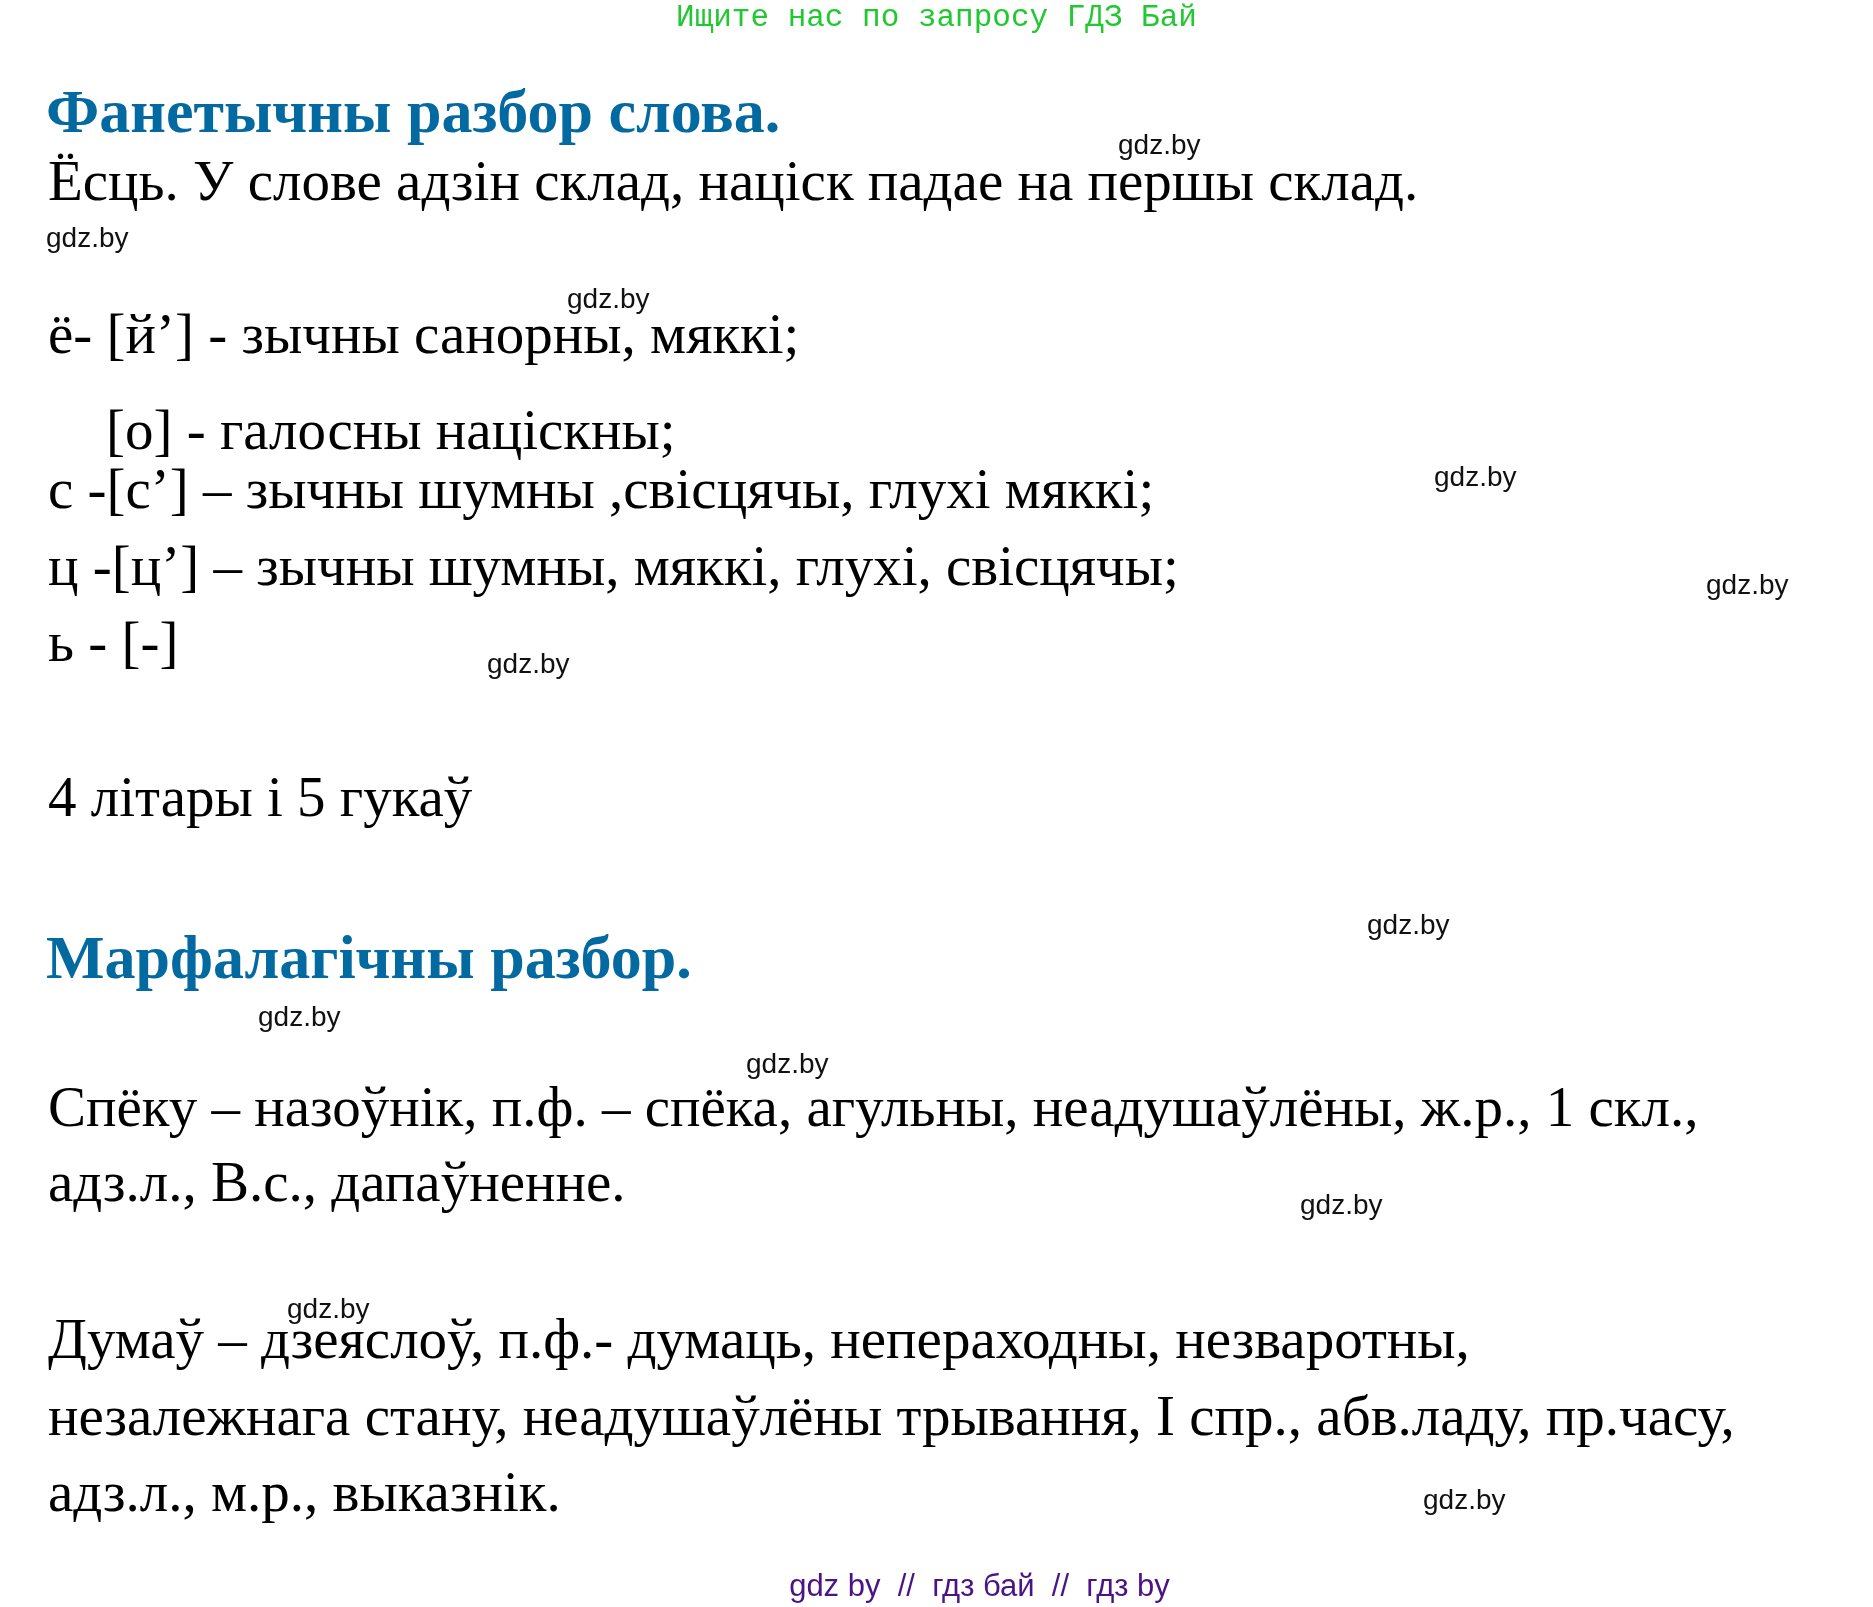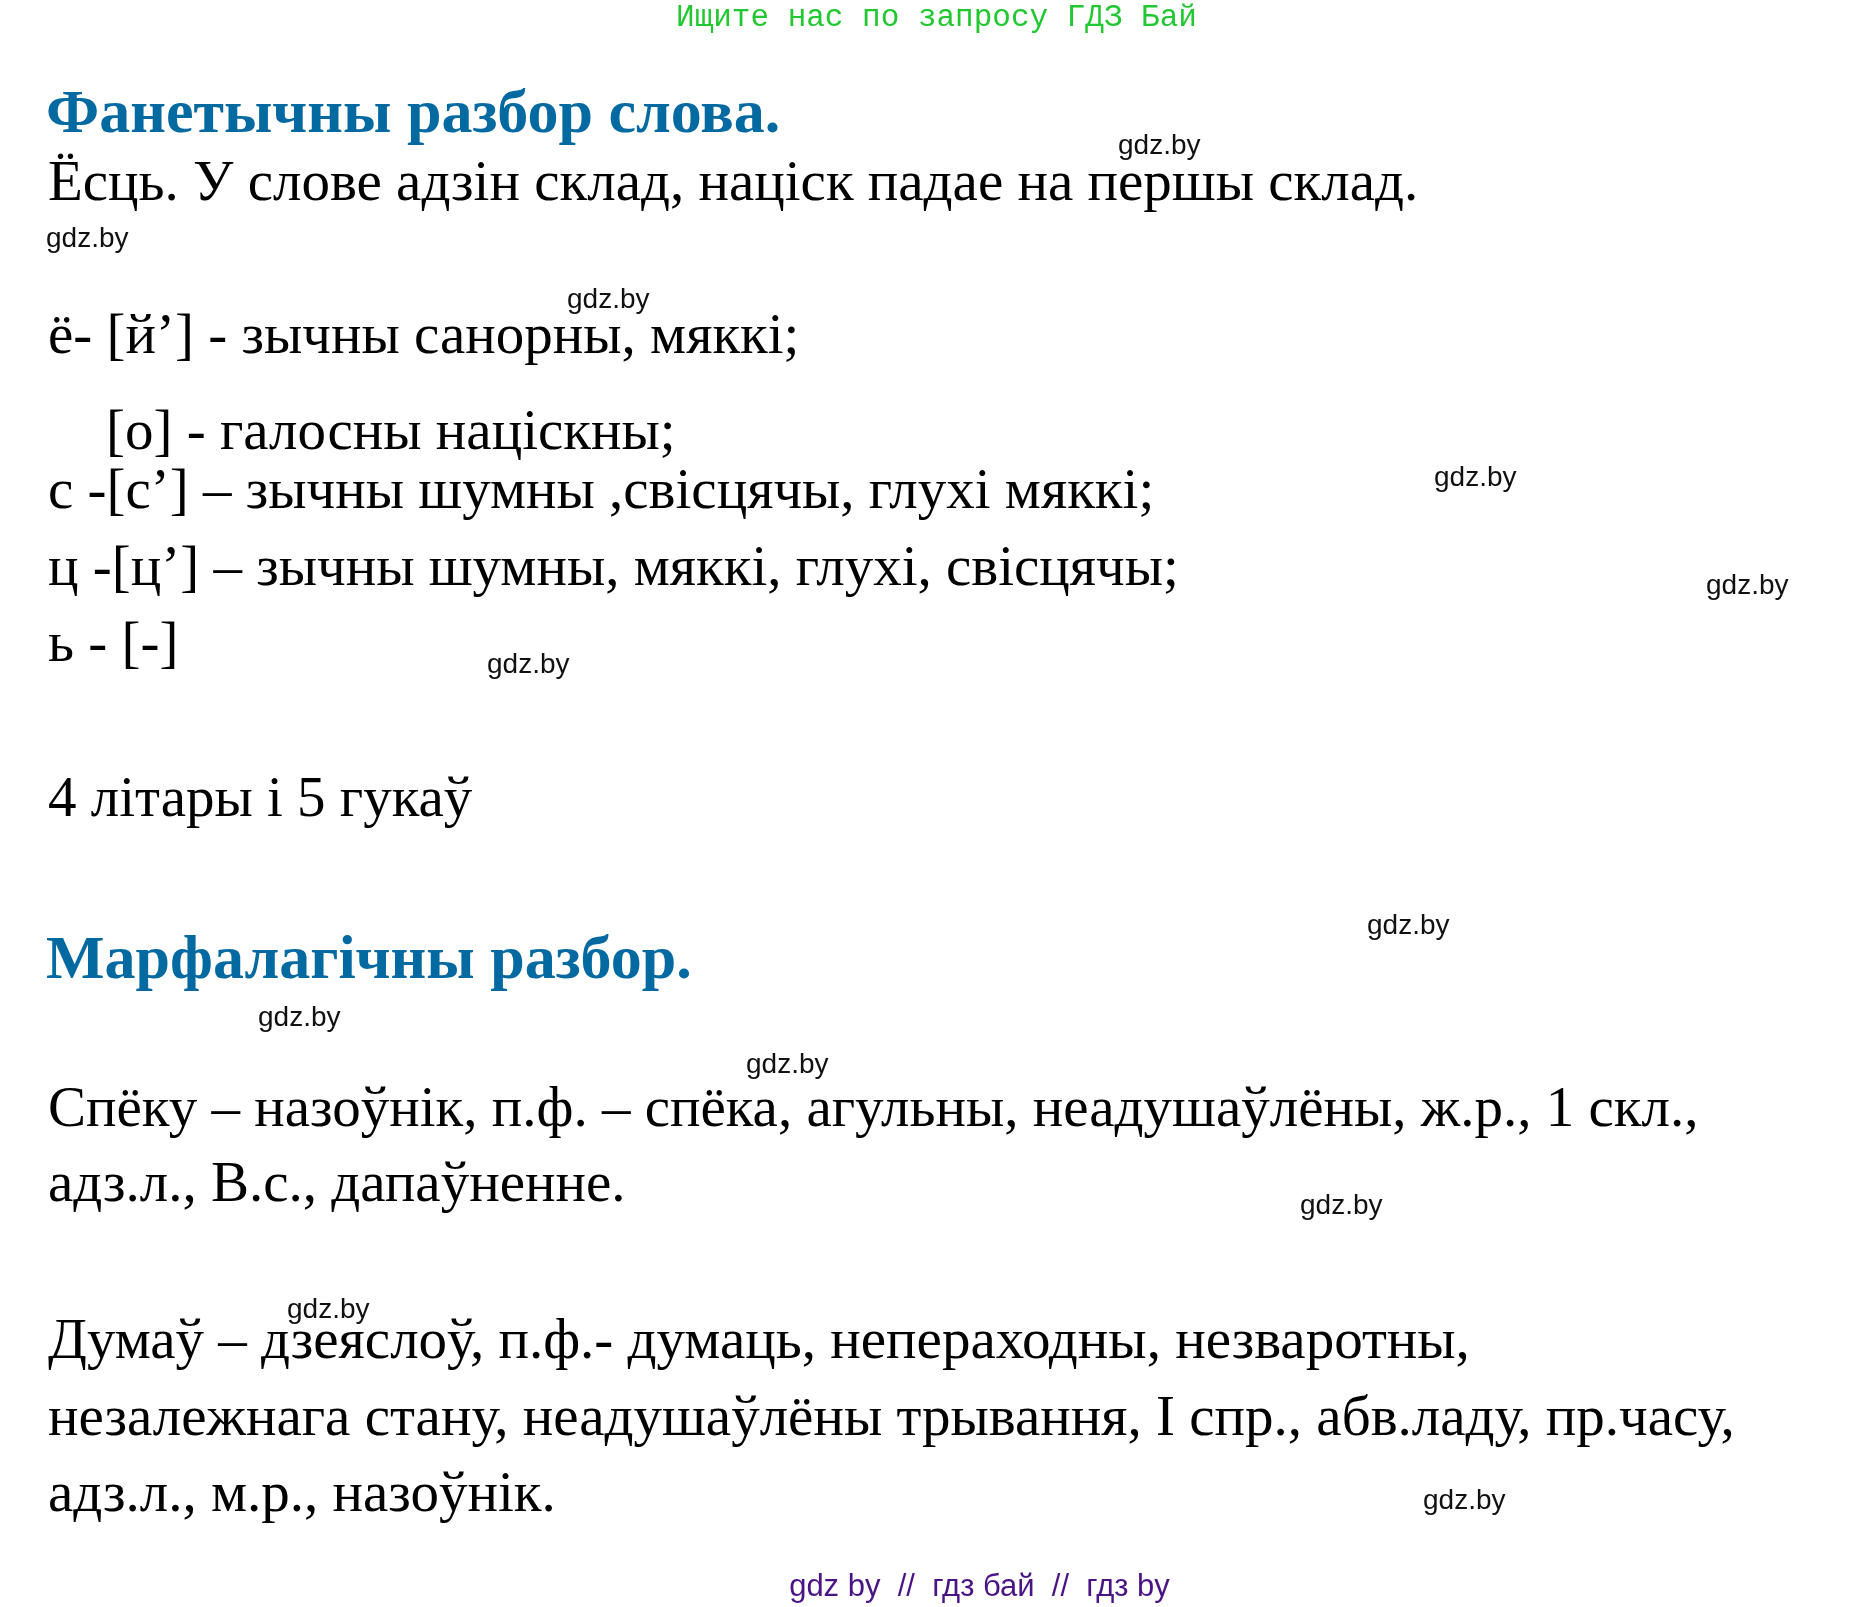--- a/index.html
+++ b/index.html
@@ -51,21 +51,21 @@
 
 <div class="abs body-line" style="left:48px; top:768px;">4 літары і 5 гукаў</div>
 
 <div class="abs heading" style="left:46px; top:926px;">Марфалагічны разбор.</div>
 
 <div class="abs body-line" style="left:48px; top:1078px;">Спёку – назоўнік, п.ф. – спёка, агульны, неадушаўлёны, ж.р., 1 скл.,</div>
 <div class="abs body-line" style="left:48px; top:1153px;">адз.л., В.с., дапаўненне.</div>
 
 <div class="abs body-line" style="left:48px; top:1310px;">Думаў – дзеяслоў, п.ф.- думаць, непераходны, незваротны,</div>
 <div class="abs body-line" style="left:48px; top:1387px;">незалежнага стану, неадушаўлёны трывання, I спр., абв.ладу, пр.часу,</div>
-<div class="abs body-line" style="left:48px; top:1463px;">адз.л., м.р., назоўнік.</div>
+<div class="abs body-line" style="left:48px; top:1463px;">адз.л., м.р., выказнік.</div>
 
 <div class="abs wm" style="left:1118px; top:131px;">gdz.by</div>
 <div class="abs wm" style="left:46px; top:224px;">gdz.by</div>
 <div class="abs wm" style="left:567px; top:285px;">gdz.by</div>
 <div class="abs wm" style="left:1434px; top:463px;">gdz.by</div>
 <div class="abs wm" style="left:1706px; top:571px;">gdz.by</div>
 <div class="abs wm" style="left:487px; top:650px;">gdz.by</div>
 <div class="abs wm" style="left:1367px; top:911px;">gdz.by</div>
 <div class="abs wm" style="left:258px; top:1003px;">gdz.by</div>
 <div class="abs wm" style="left:746px; top:1050px;">gdz.by</div>

